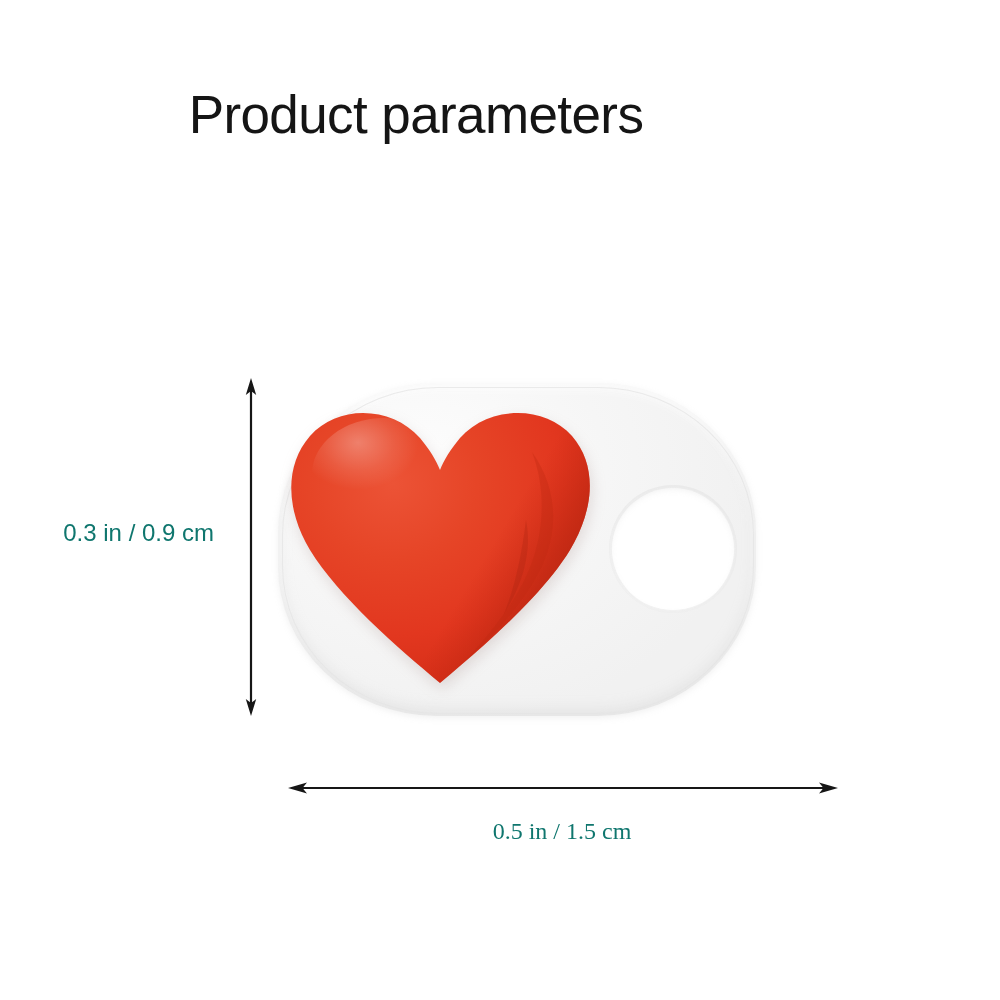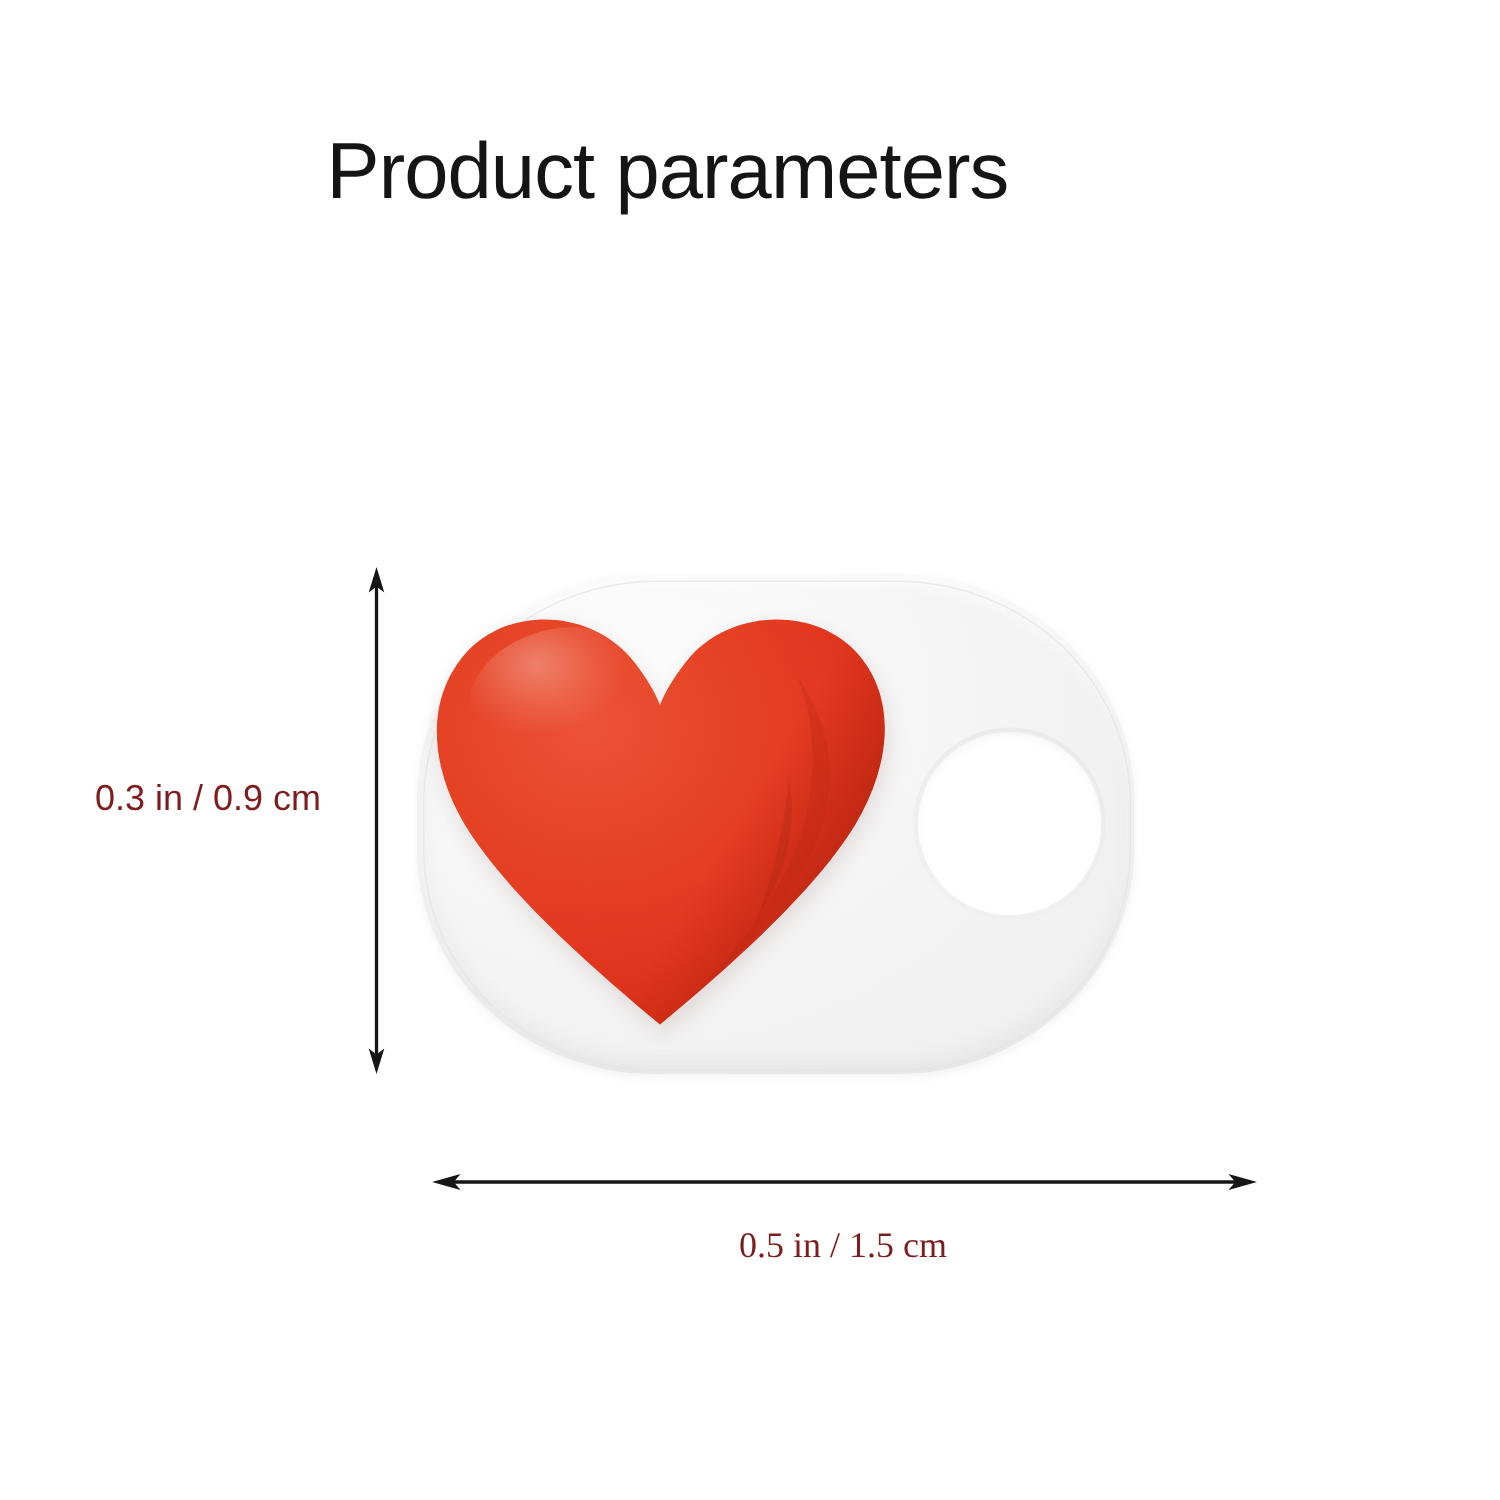--- a/index.html
+++ b/index.html
@@ -32,21 +32,20 @@
     left: 0;
     top: 84px;
     width: 832px;
     text-align: center;
     font-size: 53px;
     line-height: 62px;
     font-weight: 400;
     letter-spacing: -0.6px;
     color: #151515;
     white-space: nowrap;
-    margin-left: 29px;
   }
 
   
   .product-figure {
     position: absolute;
     left: 262px;
     top: 370px;
     width: 510px;
     height: 360px;
   }
@@ -131,21 +130,21 @@
     width: 550px;
     height: 18px;
   }
   .dim-horizontal svg { display: block; width: 100%; height: 100%; }
 
   .dim-label {
     position: absolute;
     font-size: 24px;
     line-height: 30px;
     font-weight: 400;
-    color: #7f1d1d;
+    color: #0f766e;
     white-space: nowrap;
   }
   .dim-label-height {
     left: 0;
     top: 518px;
     width: 228px;
     text-align: right;
     padding-right: 14px;
     box-sizing: border-box;
   }

